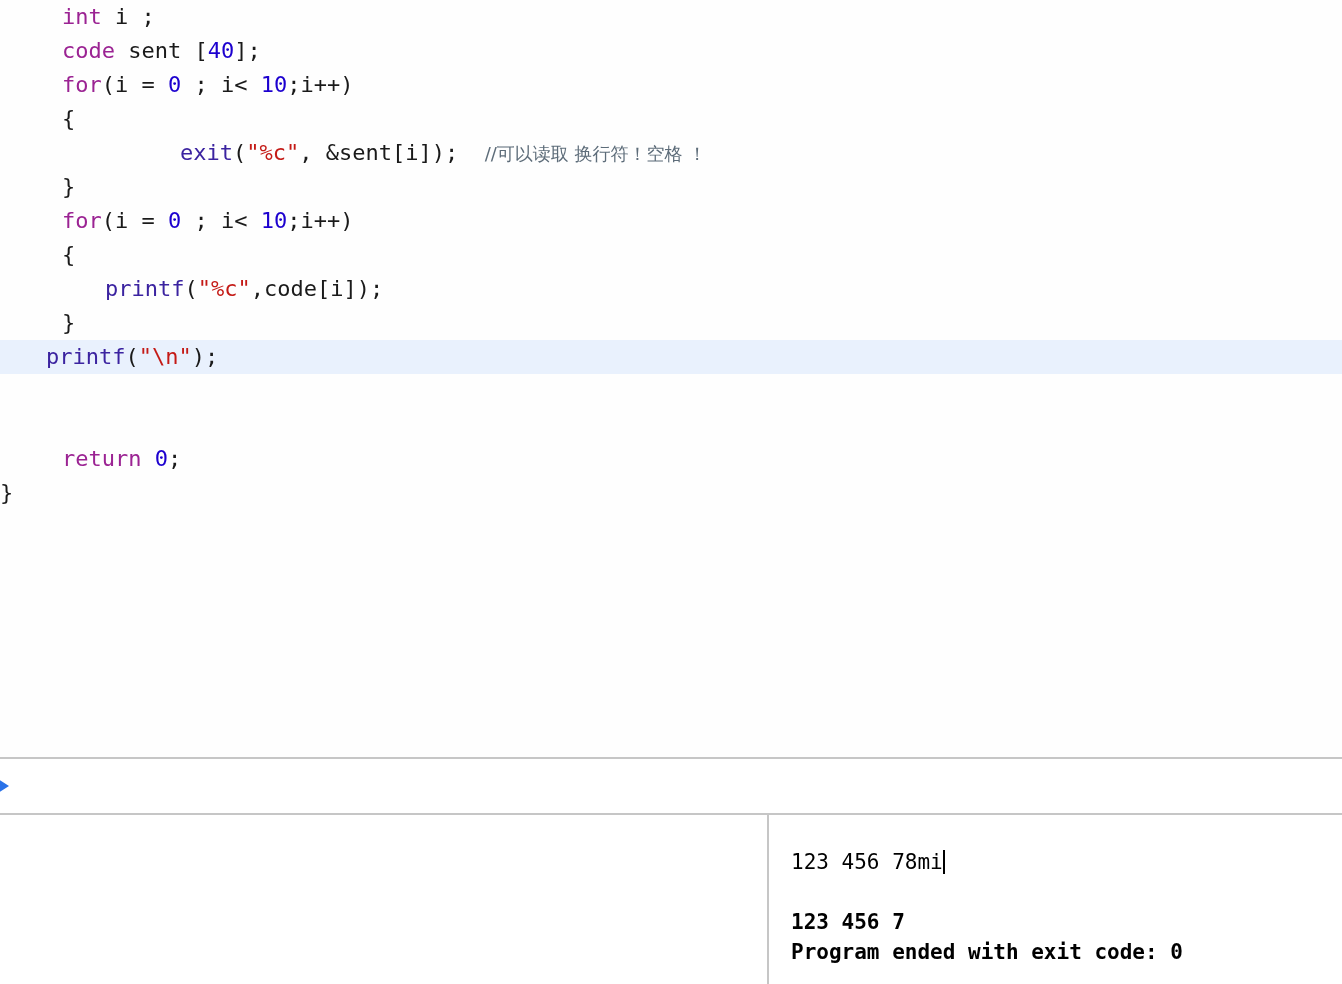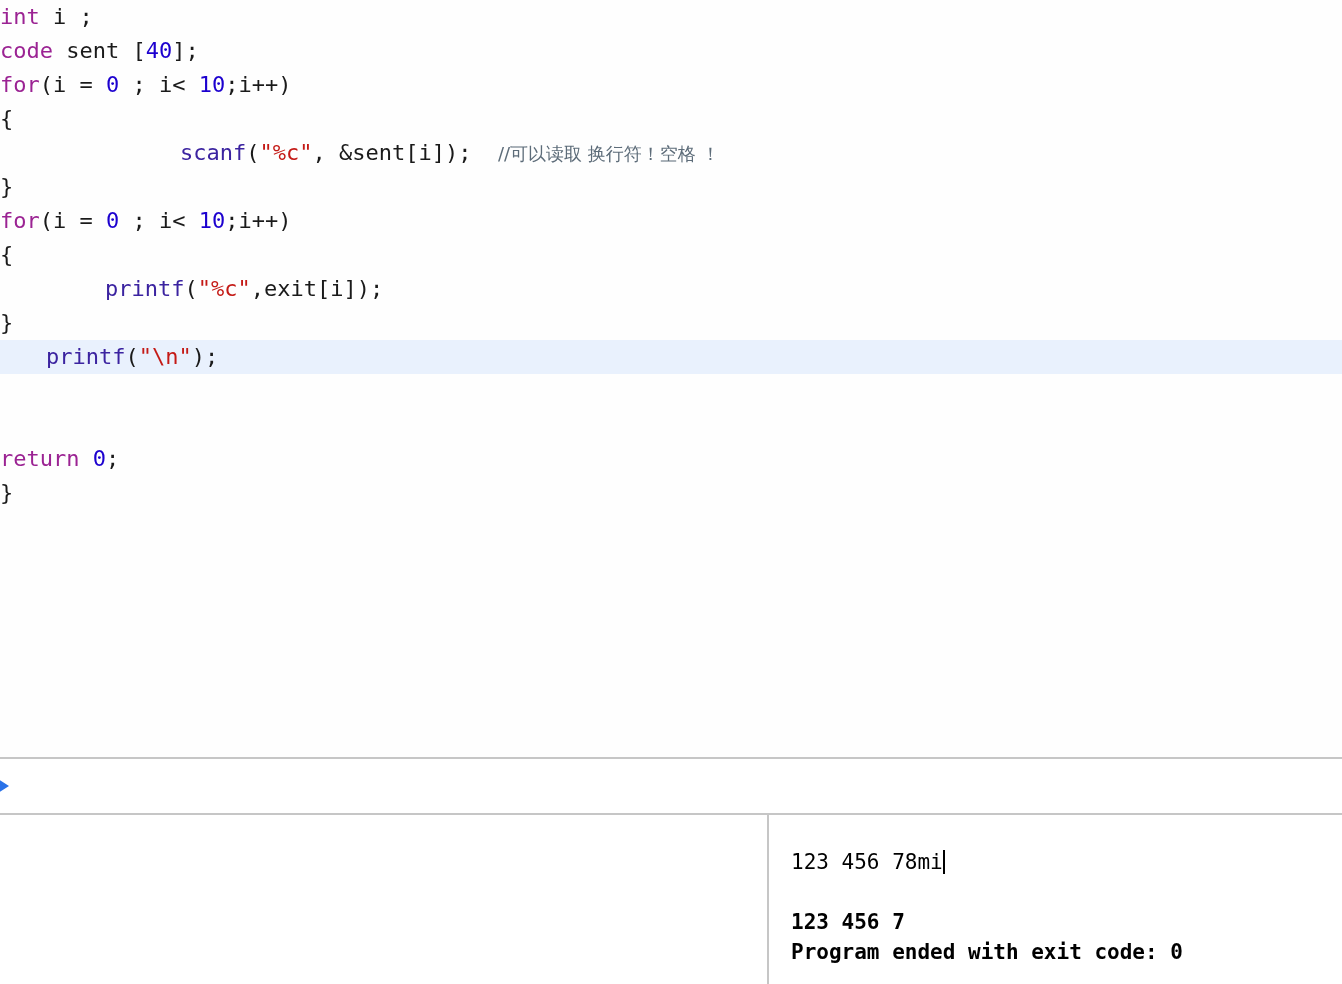--- a/index.html
+++ b/index.html
@@ -31,21 +31,21 @@
     line-height: 34px;
     font-size: 22px;
     font-family: "DejaVu Sans Mono", "Liberation Mono", monospace;
     white-space: pre;
     color: #1a1a1a;
     letter-spacing: 0px;
   }
   .code-line.highlighted {
     background: #e9f1fd;
   }
-  .ind1 { }
+  .ind1 { padding-left: 62px; }
   .ind0 { padding-left: 0px; }
   .ind2 { padding-left: 105px; }
   .ind3 { padding-left: 180px; }
   .ind-hl { padding-left: 46px; }
 
   .kw      { color: #9b2393; }
   .num     { color: #1c00cf; }
   .fn      { color: #3b23a0; }
   .str     { color: #c41a16; }
   .plain   { color: #1a1a1a; }
@@ -134,25 +134,25 @@
 </style>
 </head>
 <body>
 
 <div id="editor">
   <div id="code-lines">
       <div class="code-line ind1"><span class="kw">int</span><span class="plain"> i ;</span></div>
       <div class="code-line ind1"><span class="kw">code</span><span class="plain"> sent [</span><span class="num">40</span><span class="plain">];</span></div>
       <div class="code-line ind1"><span class="kw">for</span><span class="plain">(i = </span><span class="num">0</span><span class="plain"> ; i&lt; </span><span class="num">10</span><span class="plain">;i++)</span></div>
       <div class="code-line ind1"><span class="plain">{</span></div>
-      <div class="code-line ind3"><span class="fn">scanf</span><span class="plain">(</span><span class="str">"%c"</span><span class="plain">, &amp;sent[i]);  </span><span class="comment">//可以读取 换行符！空格 ！</span></div>
+      <div class="code-line ind3"><span class="fn">exit</span><span class="plain">(</span><span class="str">"%c"</span><span class="plain">, &amp;sent[i]);  </span><span class="comment">//可以读取 换行符！空格 ！</span></div>
       <div class="code-line ind1"><span class="plain">}</span></div>
       <div class="code-line ind1"><span class="kw">for</span><span class="plain">(i = </span><span class="num">0</span><span class="plain"> ; i&lt; </span><span class="num">10</span><span class="plain">;i++)</span></div>
       <div class="code-line ind1"><span class="plain">{</span></div>
-      <div class="code-line ind2"><span class="fn">printf</span><span class="plain">(</span><span class="str">"%c"</span><span class="plain">,exit[i]);</span></div>
+      <div class="code-line ind2"><span class="fn">printf</span><span class="plain">(</span><span class="str">"%c"</span><span class="plain">,code[i]);</span></div>
       <div class="code-line ind1"><span class="plain">}</span></div>
       <div class="code-line ind-hl highlighted"><span class="fn">printf</span><span class="plain">(</span><span class="str">"\n"</span><span class="plain">);</span></div>
       <div class="code-line ind0">&nbsp;</div>
       <div class="code-line ind0">&nbsp;</div>
       <div class="code-line ind1"><span class="kw">return</span><span class="plain"> </span><span class="num">0</span><span class="plain">;</span></div>
       <div class="code-line ind0"><span class="plain">}</span></div>
     </div>
 </div>
 
 <div id="debug-bar">

